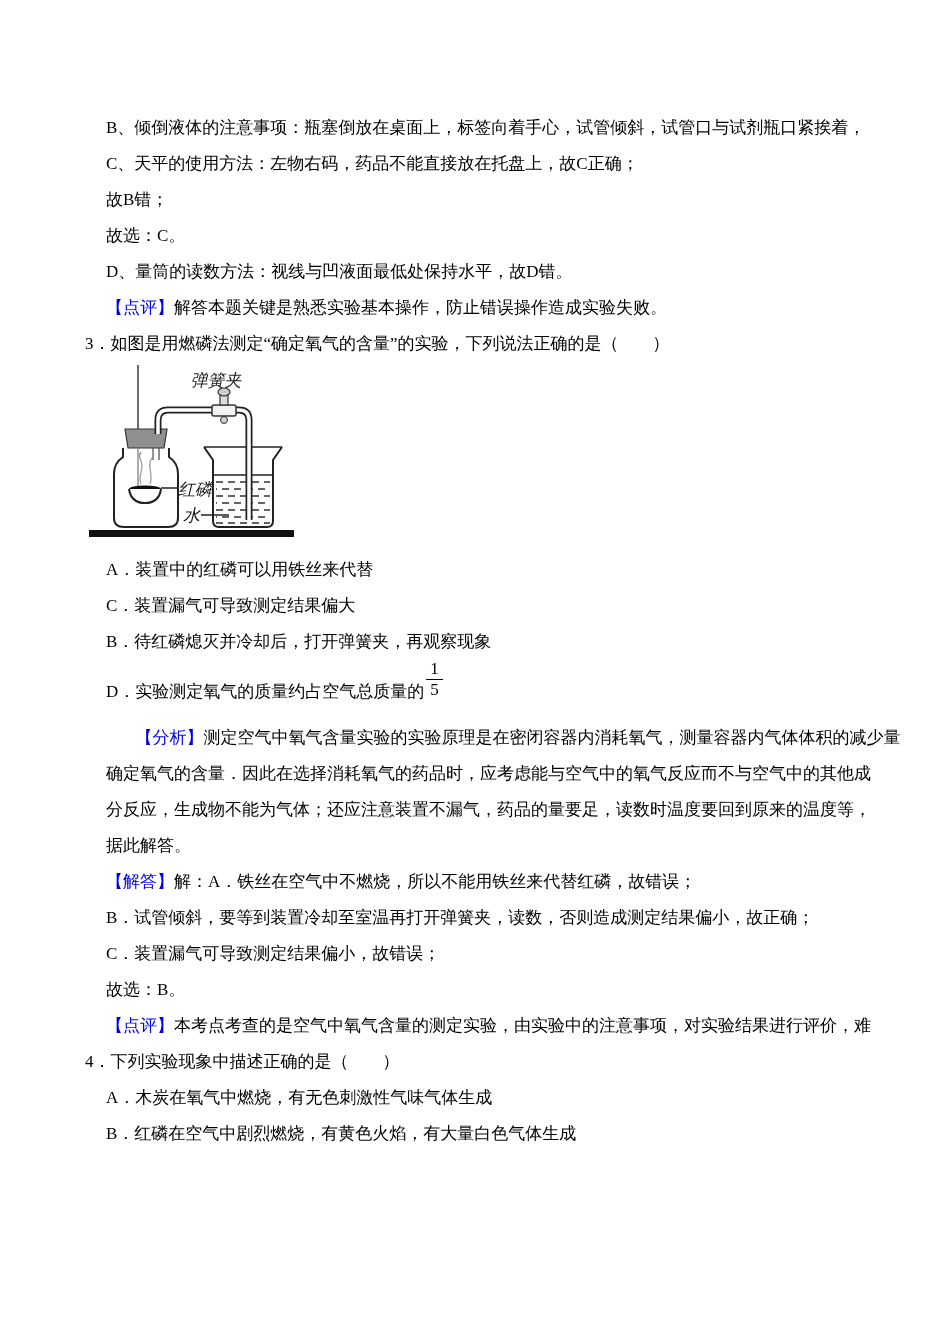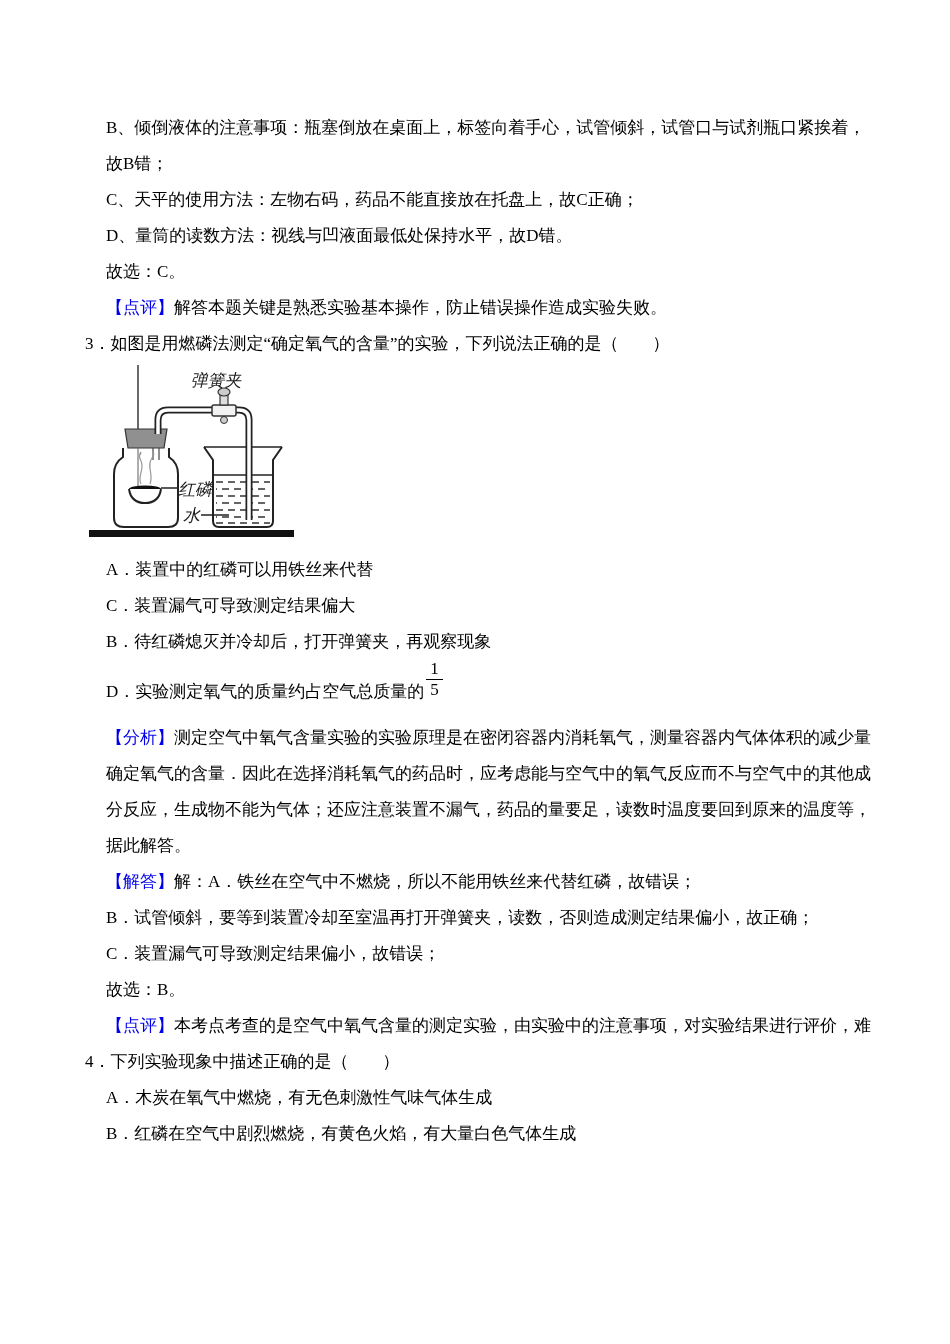--- a/index.html
+++ b/index.html
@@ -12,44 +12,44 @@
     font-family:"Liberation Serif","DejaVu Serif",serif;
     font-size:17px;
     line-height:36px;
     color:#000000;
     overflow:hidden;
   }
   .line { white-space:nowrap; }
   .para { margin-left:21px; }
   .blue { color:#0000EE;margin-top:12px; }
   .qnum { display:inline-block; min-width:21px; }
-  .gap-top { margin-top:10px; }
+  .gap-top { margin-top:10px;text-align:center; }
   .frac {
     display:inline-block;
     vertical-align:2px;
     text-align:center;
     line-height:1.08;
     margin-left:2px;
   }
   .frac .num { display:block; border-bottom:1.5px solid #000; padding:0 4px 1px 4px; }
   .frac .den { display:block; padding-top:1px; }
   .figure { height:190px; margin-left:2px; position:relative;font-style:italic; }
   .figure svg { display:block; }
   .figure text { font-family:"Liberation Serif","DejaVu Serif",serif; fill:#1a1a1a; }
 </style>
 </head>
 <body>
 
 <div class="page">
 
   <div class="line para">B、倾倒液体的注意事项：瓶塞倒放在桌面上，标签向着手心，试管倾斜，试管口与试剂瓶口紧挨着，</div>
+  <div class="line para">C、天平的使用方法：左物右码，药品不能直接放在托盘上，故C正确；</div>
   <div class="line para">故B错；</div>
-  <div class="line para">C、天平的使用方法：左物右码，药品不能直接放在托盘上，故C正确；</div>
+  <div class="line para">故选：C。</div>
   <div class="line para">D、量筒的读数方法：视线与凹液面最低处保持水平，故D错。</div>
-  <div class="line para">故选：C。</div>
   <div class="line para"><span class="blue">【点评】</span><span>解答本题关键是熟悉实验基本操作，防止错误操作造成实验失败。</span></div>
 
   <div class="line"><span class="qnum">3．</span><span>如图是用燃磷法测定“确定氧气的含量”的实验，下列说法正确的是（　　）</span></div>
 
   <div class="figure">
     <svg width="322" height="188" viewBox="0 0 322 188">
 
       <rect x="2" y="168" width="205" height="7" fill="#111"></rect>
 
       <g stroke="#222" fill="none">

